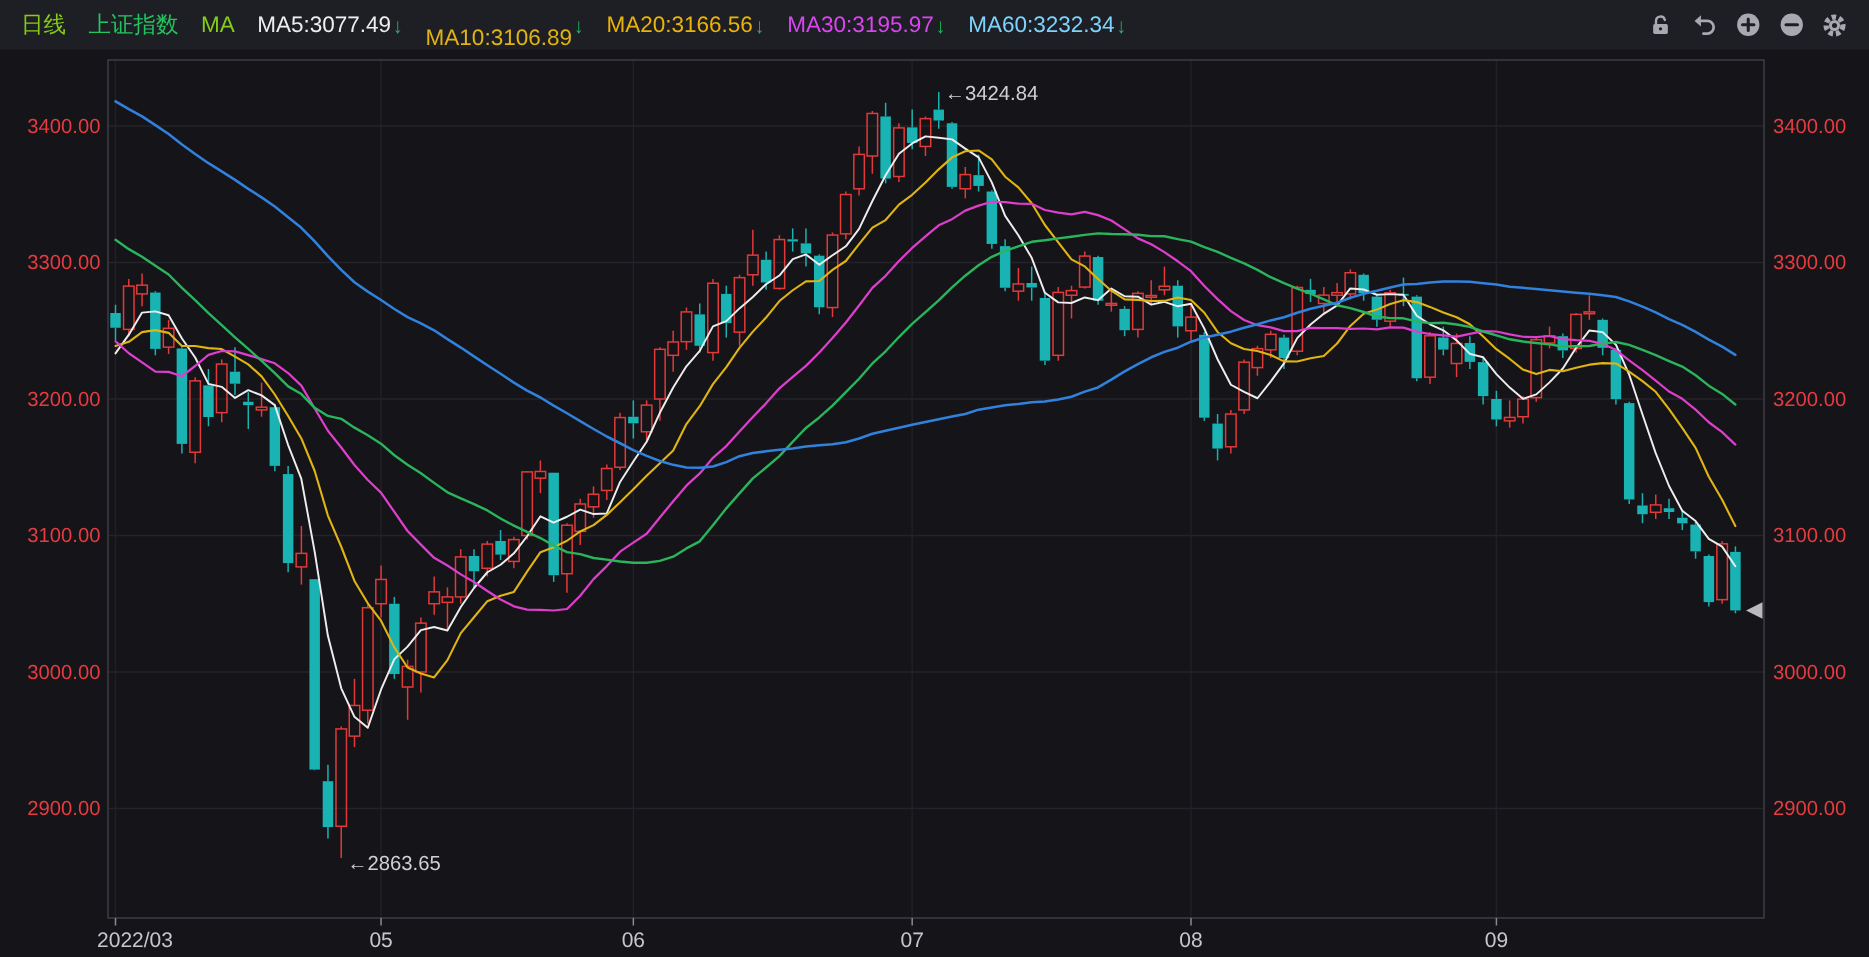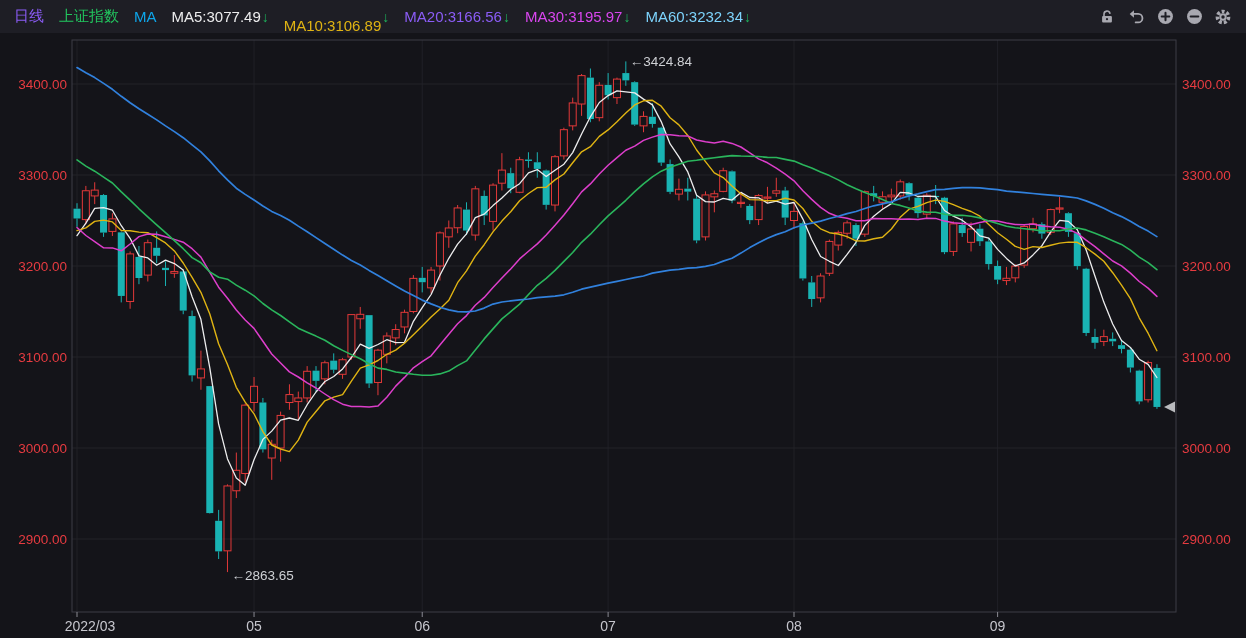--- a/index.html
+++ b/index.html
@@ -3,23 +3,23 @@
 <meta charset="utf-8">
 <style>
   html,body{margin:0;padding:0;background:#141419;width:1246px;height:638px;overflow:hidden;
     font-family:"Liberation Sans", sans-serif;-webkit-font-smoothing:antialiased;}
   .app{position:relative;width:1246px;height:638px;background:#141419;}
   svg#chart{position:absolute;left:0;top:0;width:1246px;height:638px;display:block;}
   svg#chart text{font-family:"Liberation Sans", sans-serif;}
   header.topbar{position:absolute;left:0;top:0;right:0;height:33px;z-index:5;background:#1e1e25;
     display:flex;align-items:center;padding:0 14px;box-sizing:border-box;font-size:15px;}
   .tb-item{margin-right:15px;white-space:nowrap;}
-  .tab-period{color:#8b5cf6;cursor:pointer;}
+  .tab-period{color:#84cc16;cursor:pointer;}
   .symbol{color:#22c55e;}
-  .ind{color:#0ea5e9;}
+  .ind{color:#84cc16;}
   .ma-item{display:inline-flex;align-items:center;margin-right:15px;white-space:nowrap;}
   .ma-item .arr{color:#1db45c;font-weight:bold;margin-left:1px;font-size:14px;}
   .tb-icons{margin-left:auto;display:flex;align-items:center;gap:11px;}
   .tb-icons .icobtn{width:18px;height:18px;display:flex;align-items:center;justify-content:center;cursor:pointer;}
 </style>
 </head>
 <body>
 
 <div class="app">
 
@@ -459,21 +459,21 @@
 
     <span class="ma-item">
       <span class="ma-txt" style="color: rgb(237, 237, 238);">MA5:3077.49</span>
       <span class="arr">↓</span>
     </span>
     <span class="ma-item">
       <span class="ma-txt" style="color: rgb(224, 180, 19); margin-top: 17px;">MA10:3106.89</span>
       <span class="arr">↓</span>
     </span>
     <span class="ma-item">
-      <span class="ma-txt" style="color: #8b5cf6;">MA20:3166.56</span>
+      <span class="ma-txt" style="color: #eab308;">MA20:3166.56</span>
       <span class="arr">↓</span>
     </span>
     <span class="ma-item">
       <span class="ma-txt" style="color: #d946ef;">MA30:3195.97</span>
       <span class="arr">↓</span>
     </span>
     <span class="ma-item">
       <span class="ma-txt" style="color: #7dd3fc;">MA60:3232.34</span>
       <span class="arr">↓</span>
     </span>

